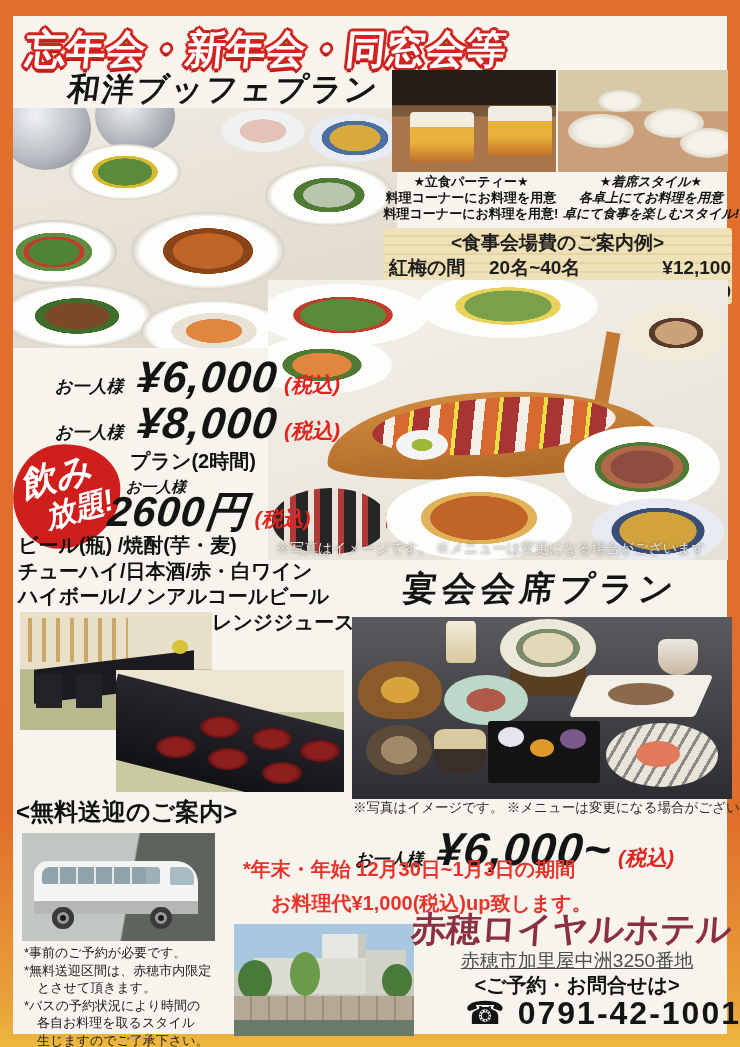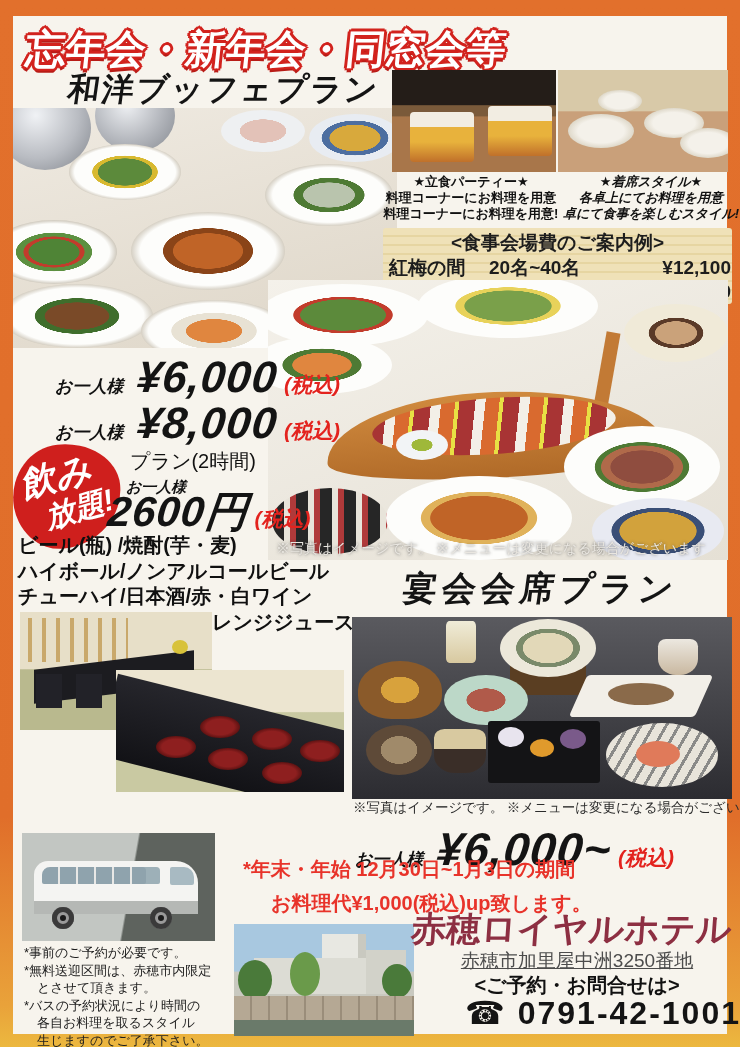--- a/index.html
+++ b/index.html
@@ -42,21 +42,21 @@
   .price2{left:42px;top:382px;}
   .price3{left:342px;top:806px;}
 
   
   .badge{left:0px;top:428px;width:108px;height:104px;background:#cf1f1d;
     border-radius:46% 54% 58% 42% / 52% 44% 56% 48%;transform:rotate(-6deg);}
   .badge .l1{position:absolute;left:8px;top:8px;font-size:36px;font-weight:900;font-style:italic;
     color:#fff;transform:rotate(-8deg);}
   .badge .l2{position:absolute;left:30px;top:46px;font-size:30px;font-weight:900;font-style:italic;
     color:#fff;transform:rotate(-10deg);white-space:nowrap;}
-  .plan-label{left:117px;top:432px;font-size:20px;font-weight:400;color:#111;white-space:nowrap;}
+  .plan-label{left:117px;top:432px;font-size:20px;font-weight:700;color:#111;white-space:nowrap;}
   .plan-person{left:113px;top:462px;font-size:15px;font-weight:900;font-style:italic;color:#111;}
   .plan-price{left:95px;top:468px;}
   .plan-price .pamount{font-size:42px;}
   .drinks{left:5px;top:517px;font-size:20px;font-weight:900;color:#101010;line-height:25.5px;white-space:nowrap;}
 
   
   .photo-note-overlay{position:absolute;left:8px;bottom:2px;font-family:"Liberation Serif","DejaVu Serif",serif;
     font-size:14px;color:#e9e6e0;text-shadow:0 0 3px rgba(60,60,60,.8);white-space:nowrap;}
   .kaiseki-note{left:340px;top:783px;width:386px;font-family:"Liberation Serif","DejaVu Serif",serif;
     font-size:13.5px;color:#2c2c2c;white-space:nowrap;}
@@ -297,22 +297,22 @@
       <div class="l2">放題!</div>
     </div>
     <div class="abs plan-label">プラン(2時間)</div>
     <div class="abs plan-person">お一人様</div>
     <div class="abs price-row plan-price">
       <span class="pamount">2600円</span>
       <span class="ptax">(税込)</span>
     </div>
     <div class="abs drinks">
       <div>ビール(瓶) /焼酎(芋・麦)</div>
+      <div>チューハイ/日本酒/赤・白ワイン</div>
       <div>ハイボール/ノンアルコールビール</div>
-      <div>チューハイ/日本酒/赤・白ワイン</div>
       <div>ウーロン茶/コーラ/オレンジジュース</div>
     </div>
 
     <div class="abs h-black kaiseki-h">宴会会席プラン</div>
 
     <div class="photo ph-tatami1">
       <div class="lattice"></div>
       <div class="table"></div>
       <div class="chair1"></div>
       <div class="chair2"></div>
@@ -348,20 +348,21 @@
       <div class="glass"></div>
     </div>
     <div class="abs kaiseki-note">※写真はイメージです。 ※メニューは変更になる場合がございます。</div>
 
     <div class="abs price-row price3">
       <span class="plabel">お一人様</span>
       <span class="pamount" style="font-size:46px;">¥6,000~</span>
       <span class="ptax">(税込)</span>
     </div>
 
+    <div class="abs shuttle-h">&lt;無料送迎のご案内&gt;</div>
     <div class="photo ph-bus">
       <div class="body"></div>
       <div class="win"></div>
       <div class="skirt"></div>
       <div class="windshield"></div>
       <div class="w1"></div>
       <div class="w2"></div>
     </div>
     <div class="abs bus-notes">
       <div>*事前のご予約が必要です。</div>

